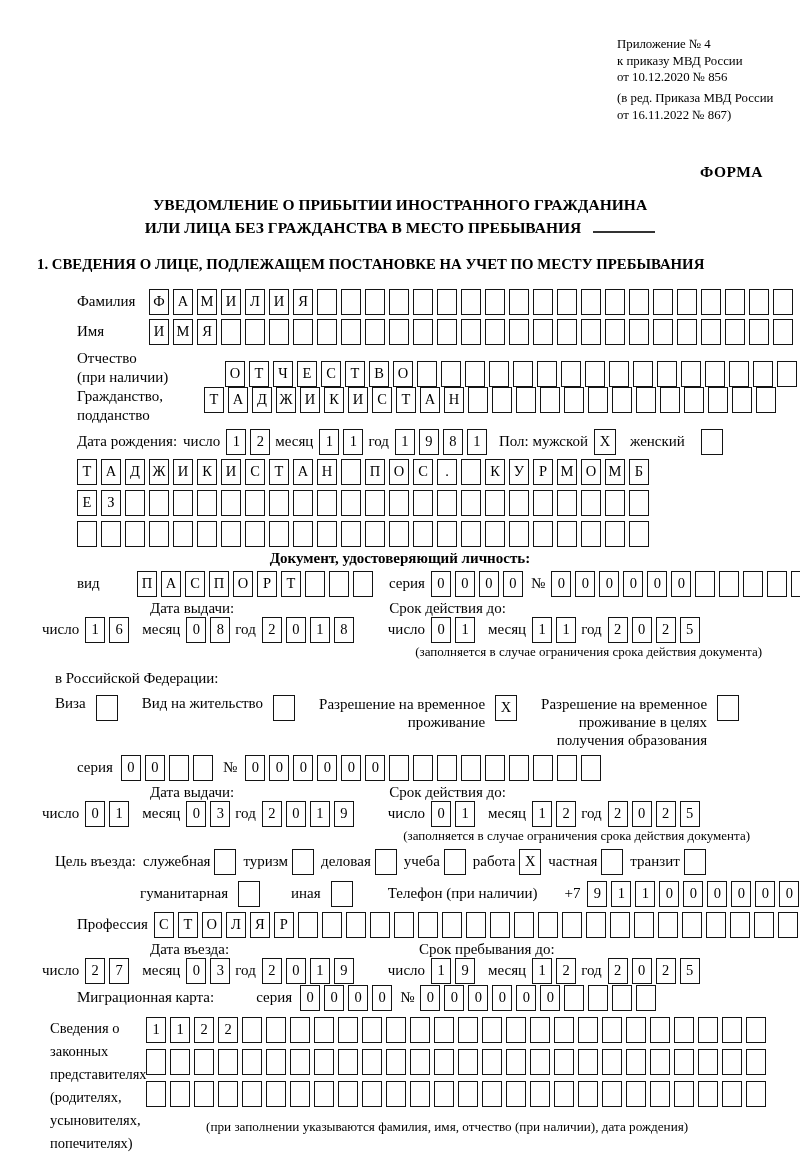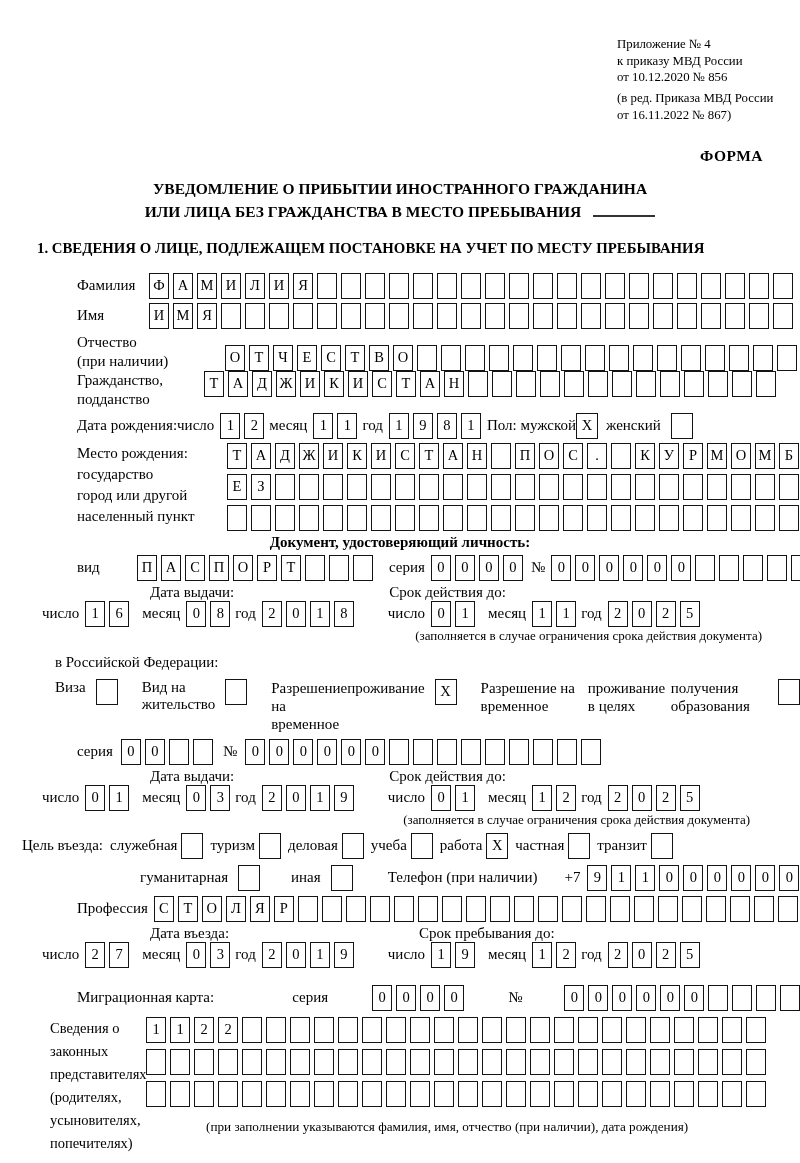--- a/index.html
+++ b/index.html
@@ -6,21 +6,21 @@
   body {
     width:800px; height:1163px; overflow:hidden;
     font-family:"Liberation Serif","DejaVu Serif",serif;
     color:#000; font-size:15px;
   }
   .page { position:relative; width:800px; height:1163px; }
 
   
   .appendix { margin:36px 0 0 617px; font-size:12.8px; line-height:1.3; }
   .appendix .gap { height:4px; }
-  .forma { margin-top:24px; padding-right:37px; text-align:right; font-weight:bold; font-size:15.5px; letter-spacing:.5px; }
+  .forma { margin-top:40px; padding-right:37px; text-align:right; font-weight:bold; font-size:15.5px; letter-spacing:.5px; }
   .title { margin-top:12px; text-align:center; font-weight:bold; font-size:15.5px; line-height:1.5; }
   .title-underline { display:inline-block; width:62px; border-bottom:2.2px solid #333; height:.95em; margin-left:12px; }
   .sec-heading { margin-top:16px; padding-left:37px; font-weight:bold; font-size:14.8px; }
 
   
   .row { display:flex; align-items:center; padding-left:77px; flex-wrap:nowrap; }
   .row.tight { margin-top:4px; }
   .lbl { flex:none; }
   .lblcol { flex:none; line-height:19px; }
   .w-surname { width:72px; }
@@ -47,24 +47,24 @@
   .date-headers { display:flex; padding-left:0; margin-top:3px; }
   .footnote { font-size:13px; text-align:right; padding-right:38px; margin-top:1px; }
   .footnote.second { padding-right:50px; }
 
   .center-heading { text-align:center; font-weight:bold; margin-top:3px; }
 
   .intro { padding-left:55px; margin-top:7px; line-height:1.55; }
 
   .options-row { display:flex; align-items:flex-start; padding-left:55px; margin-top:5px; gap:24px; }
   .opt { display:flex; align-items:flex-start; gap:10px; }
-  .opt .multi { display:flex; flex-direction:row; text-align:left; line-height:18px; }
+  .opt .multi { display:flex; flex-direction:column; text-align:right; line-height:18px; }
   .opt .chk { margin-top:0; }
 
-  .purpose-row { display:flex; align-items:center; padding-left:22px; margin-top:4px; gap:7px; }
+  .purpose-row { display:flex; align-items:center; padding-left:55px; margin-top:4px; gap:7px; }
   .purpose { display:flex; align-items:center; gap:4px; }
 
   .note-reps { font-size:13.2px; margin-top:6px; padding-left:212px; }
 </style>
 </head>
 <body>
 
 <div class="page">
 
   <div class="appendix">
@@ -210,21 +210,21 @@
         <span class="cell"></span>
         <span class="cell"></span>
         <span class="cell"></span>
         <span class="cell"></span>
         <span class="cell"></span>
         <span class="cell"></span>
         <span class="cell"></span>
       </span>
   </div>
 
-  <div class="row" style="margin-top:4px; ">
+  <div class="row" style="margin-top:4px; gap:6px;">
     <span class="lbl">Дата рождения:</span>
     <span class="dg">
       <span class="lbl">число</span>
       <span class="cells">
           <span class="cell">1</span>
           <span class="cell">2</span>
         </span>
       <span class="lbl">месяц</span>
       <span class="cells">
           <span class="cell">1</span>
@@ -238,26 +238,20 @@
           <span class="cell">1</span>
         </span>
     </span>
     <span class="lbl" style="margin-left:6px;">Пол: мужской</span>
     <span class="chk">X</span>
     <span class="lbl" style="margin-left:8px;">женский</span>
     <span class="chk" style="margin-left:10px;"></span>
   </div>
 
   <div class="row" style="align-items:flex-start; margin-top:4px;">
-    <span class="lblcol w-place">
-      <div>Место рождения:</div>
-      <div>государство</div>
-      <div>город или другой</div>
-      <div>населенный пункт</div>
-    </span>
     <span class="cellrows">
       <span class="cells">
           <span class="cell">Т</span>
           <span class="cell">А</span>
           <span class="cell">Д</span>
           <span class="cell">Ж</span>
           <span class="cell">И</span>
           <span class="cell">К</span>
           <span class="cell">И</span>
           <span class="cell">С</span>
@@ -655,21 +649,21 @@
       <span class="lbl">год</span>
       <span class="cells">
           <span class="cell">2</span>
           <span class="cell">0</span>
           <span class="cell">2</span>
           <span class="cell">5</span>
         </span>
     </span>
   </div>
 
-  <div class="row" style="margin-top:17px;gap:36px;">
+  <div class="row" style="margin-top:1px;">
     <span class="lbl">Миграционная карта:</span>
     <span class="lbl" style="margin-left:42px; margin-right:8px;">серия</span>
     <span class="cells">
         <span class="cell">0</span>
         <span class="cell">0</span>
         <span class="cell">0</span>
         <span class="cell">0</span>
       </span>
     <span class="lbl" style="margin-left:8px; margin-right:6px;">№</span>
     <span class="cells">

